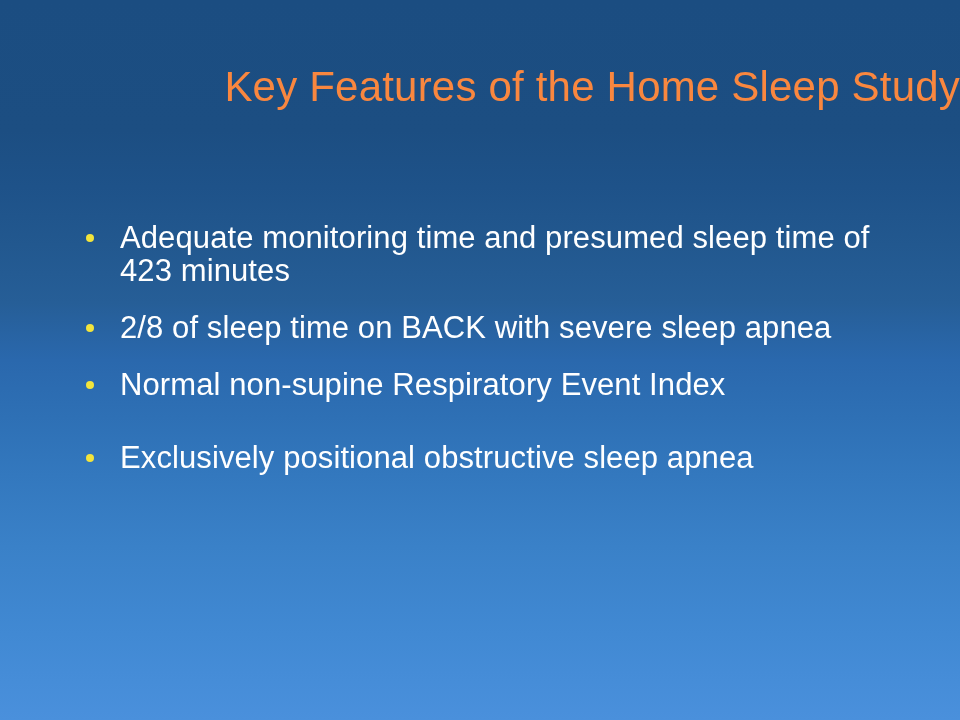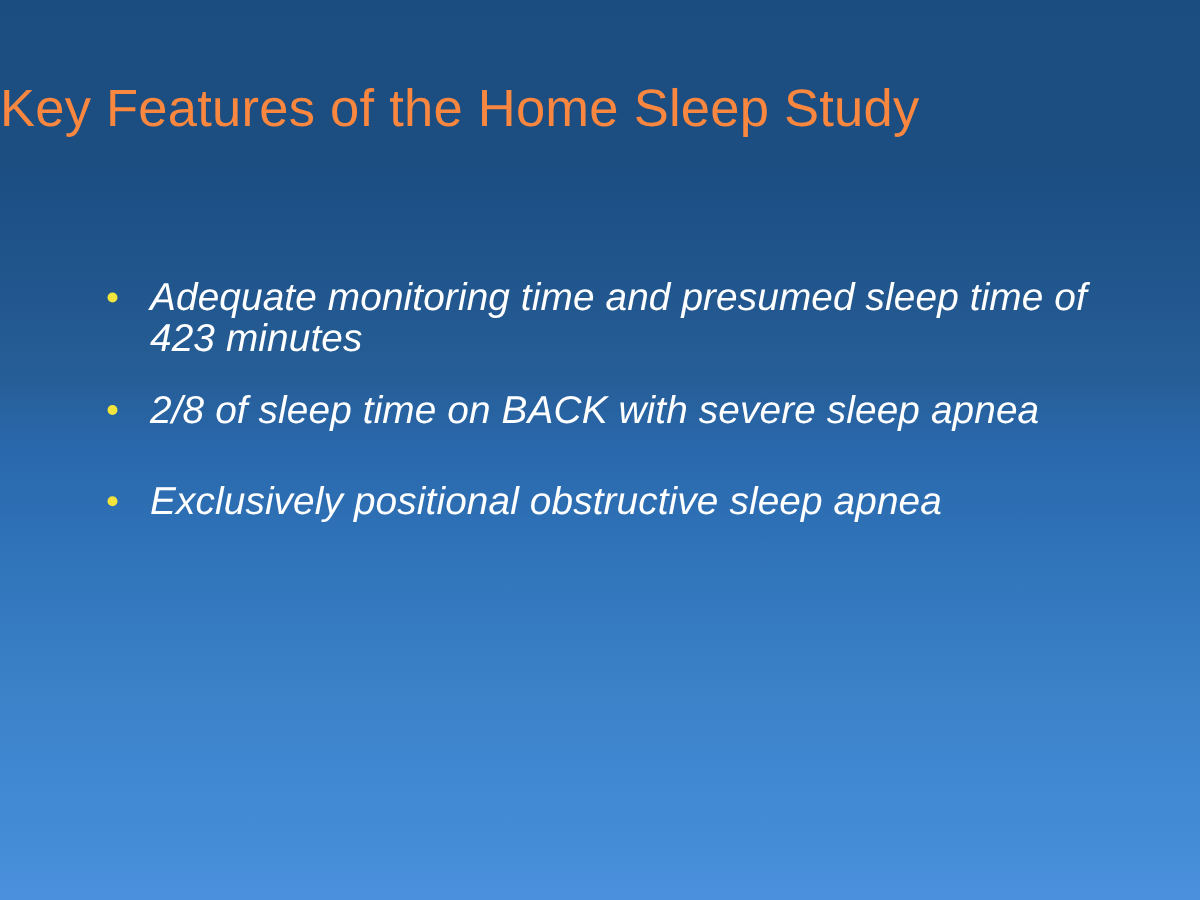--- a/index.html
+++ b/index.html
@@ -34,21 +34,21 @@
         #4a90dc 100%);
     overflow: hidden;
   }
 
   
   #slide-title {
     position: absolute;
     left: 0;
     right: 0;
     top: 62px;
-    text-align: left;
+    text-align: right;
     color: #f9873f;
     font-size: 42px;
     font-weight: normal;
     line-height: 50px;
     letter-spacing: 0.2px;
     margin: 0;
     white-space: nowrap;
     font-family: "Liberation Sans", sans-serif;
   }
 
@@ -86,21 +86,20 @@
     top: 13px;
     width: 8px;
     height: 8px;
     border-radius: 50%;
     background: #f2e43c;
     display: block;
   }
 
   .bullet-text {
     display: block;
-    font-style: italic;
   }
 </style>
 </head>
 <body>
 
 <div id="slide">
 
   <h1 id="slide-title">Key Features of the Home Sleep Study</h1>
 
   <ul id="body-list">
@@ -109,20 +108,24 @@
       <span class="bullet-marker"></span>
       <span class="bullet-text">Adequate monitoring time and presumed sleep time of 423 minutes</span>
     </li>
 
 
     <li class="bullet-item">
       <span class="bullet-marker"></span>
       <span class="bullet-text">2/8 of sleep time on BACK with severe sleep apnea</span>
     </li>
 
+    <li class="bullet-item">
+      <span class="bullet-marker"></span>
+      <span class="bullet-text">Normal non-supine Respiratory Event Index</span>
+    </li>
 
     <li class="bullet-item">
       <span class="bullet-marker"></span>
       <span class="bullet-text">Exclusively positional obstructive sleep apnea</span>
     </li>
 
   </ul>
 
 </div>
 

